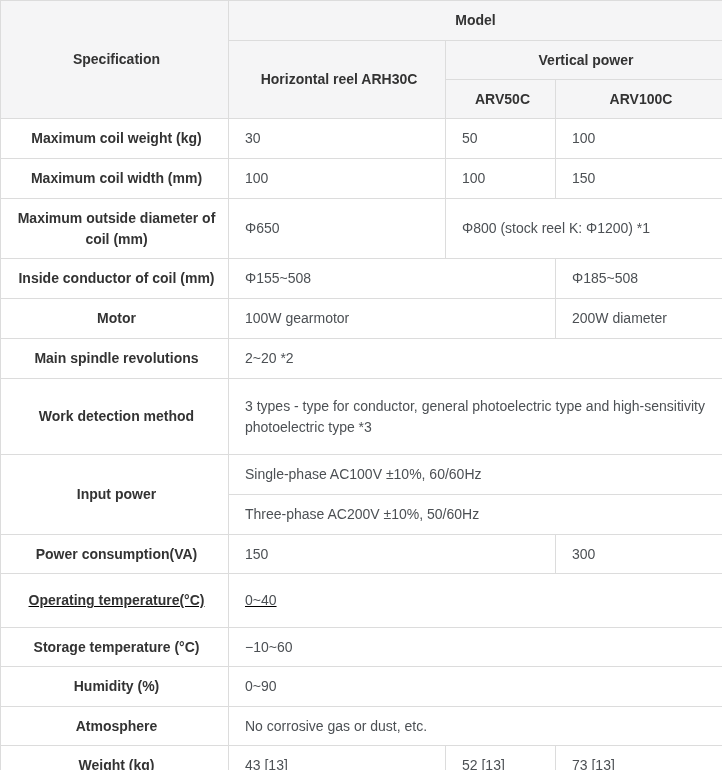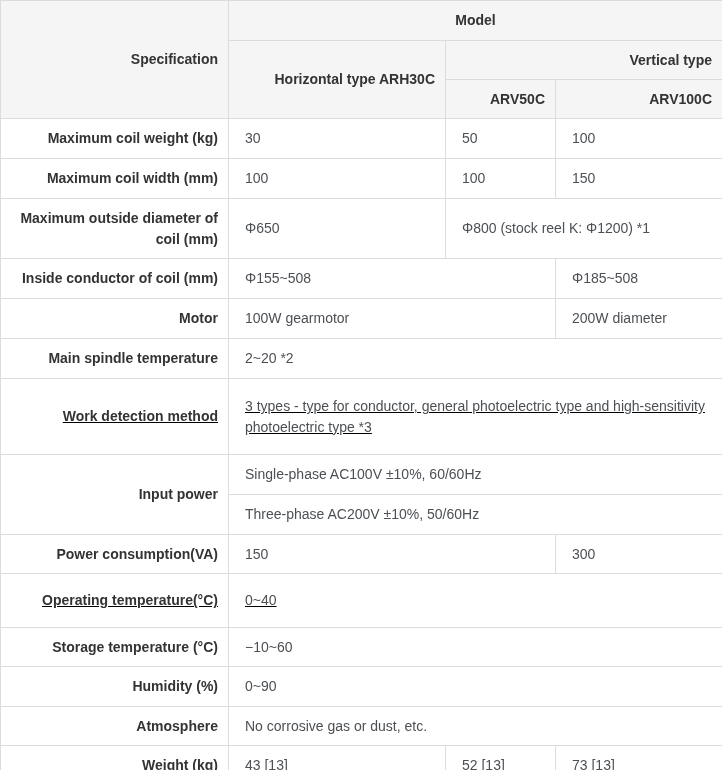--- a/index.html
+++ b/index.html
@@ -28,21 +28,21 @@
     width: 722px;
   }
   .spec-table th, .spec-table td {
     border: 1px solid var(--border);
     font-size: 14px;
     line-height: 1.45;
     vertical-align: middle;
     overflow: hidden;
   }
   .spec-table th {
-    text-align: right;
+    text-align: center;
     font-weight: 700;
     color: var(--label-text);
     padding: 6px 10px 6px 14px;
   }
   .spec-table thead th {
     background: var(--header-bg);
   }
   .spec-table th.model-head {
     text-align: center;
     padding: 6px 10px;
@@ -50,41 +50,41 @@
   .spec-table td {
     font-weight: 400;
     color: var(--value-text);
     padding: 6px 4px 6px 16px;
   }
   
   .h40 { height: 40px; }
   .h39 { height: 39px; }
   .h54 { height: 54px; text-decoration: underline; }
   .h60 { height: 60px; }
-  .h61 { height: 76px; text-decoration: underline; }
+  .h61 { height: 76px; }
 </style>
 </head>
 <body>
 
 <div class="page">
   <table class="spec-table">
     <colgroup>
       <col style="width:228px">
       <col style="width:217px">
       <col style="width:110px">
       <col style="width:167px">
     </colgroup>
     <thead>
       <tr class="h40">
         <th rowspan="3">Specification</th>
         <th colspan="3" class="model-head">Model</th>
       </tr>
       <tr class="h39">
-        <th rowspan="2">Horizontal type ARH30C</th>
-        <th colspan="2">Vertical type</th>
+        <th rowspan="2">Horizontal reel ARH30C</th>
+        <th colspan="2">Vertical power</th>
       </tr>
       <tr class="h39">
         <th>ARV50C</th>
         <th>ARV100C</th>
       </tr>
     </thead>
     <tbody>
       <tr class="h40">
         <th>Maximum coil weight (kg)</th>
         <td>30</td>
@@ -106,21 +106,21 @@
         <th>Inside conductor of coil (mm)</th>
         <td colspan="2">Φ155~508</td>
         <td>Φ185~508</td>
       </tr>
       <tr class="h40">
         <th>Motor</th>
         <td colspan="2">100W gearmotor</td>
         <td>200W diameter</td>
       </tr>
       <tr class="h40">
-        <th>Main spindle temperature</th>
+        <th>Main spindle revolutions</th>
         <td colspan="3">2~20 *2</td>
       </tr>
       <tr class="h61">
         <th>Work detection method</th>
         <td colspan="3">3 types - type for conductor, general photoelectric type and high-sensitivity photoelectric type *3</td>
       </tr>
       <tr class="h40">
         <th rowspan="2">Input power</th>
         <td colspan="3">Single-phase AC100V ±10%, 60/60Hz</td>
       </tr>

